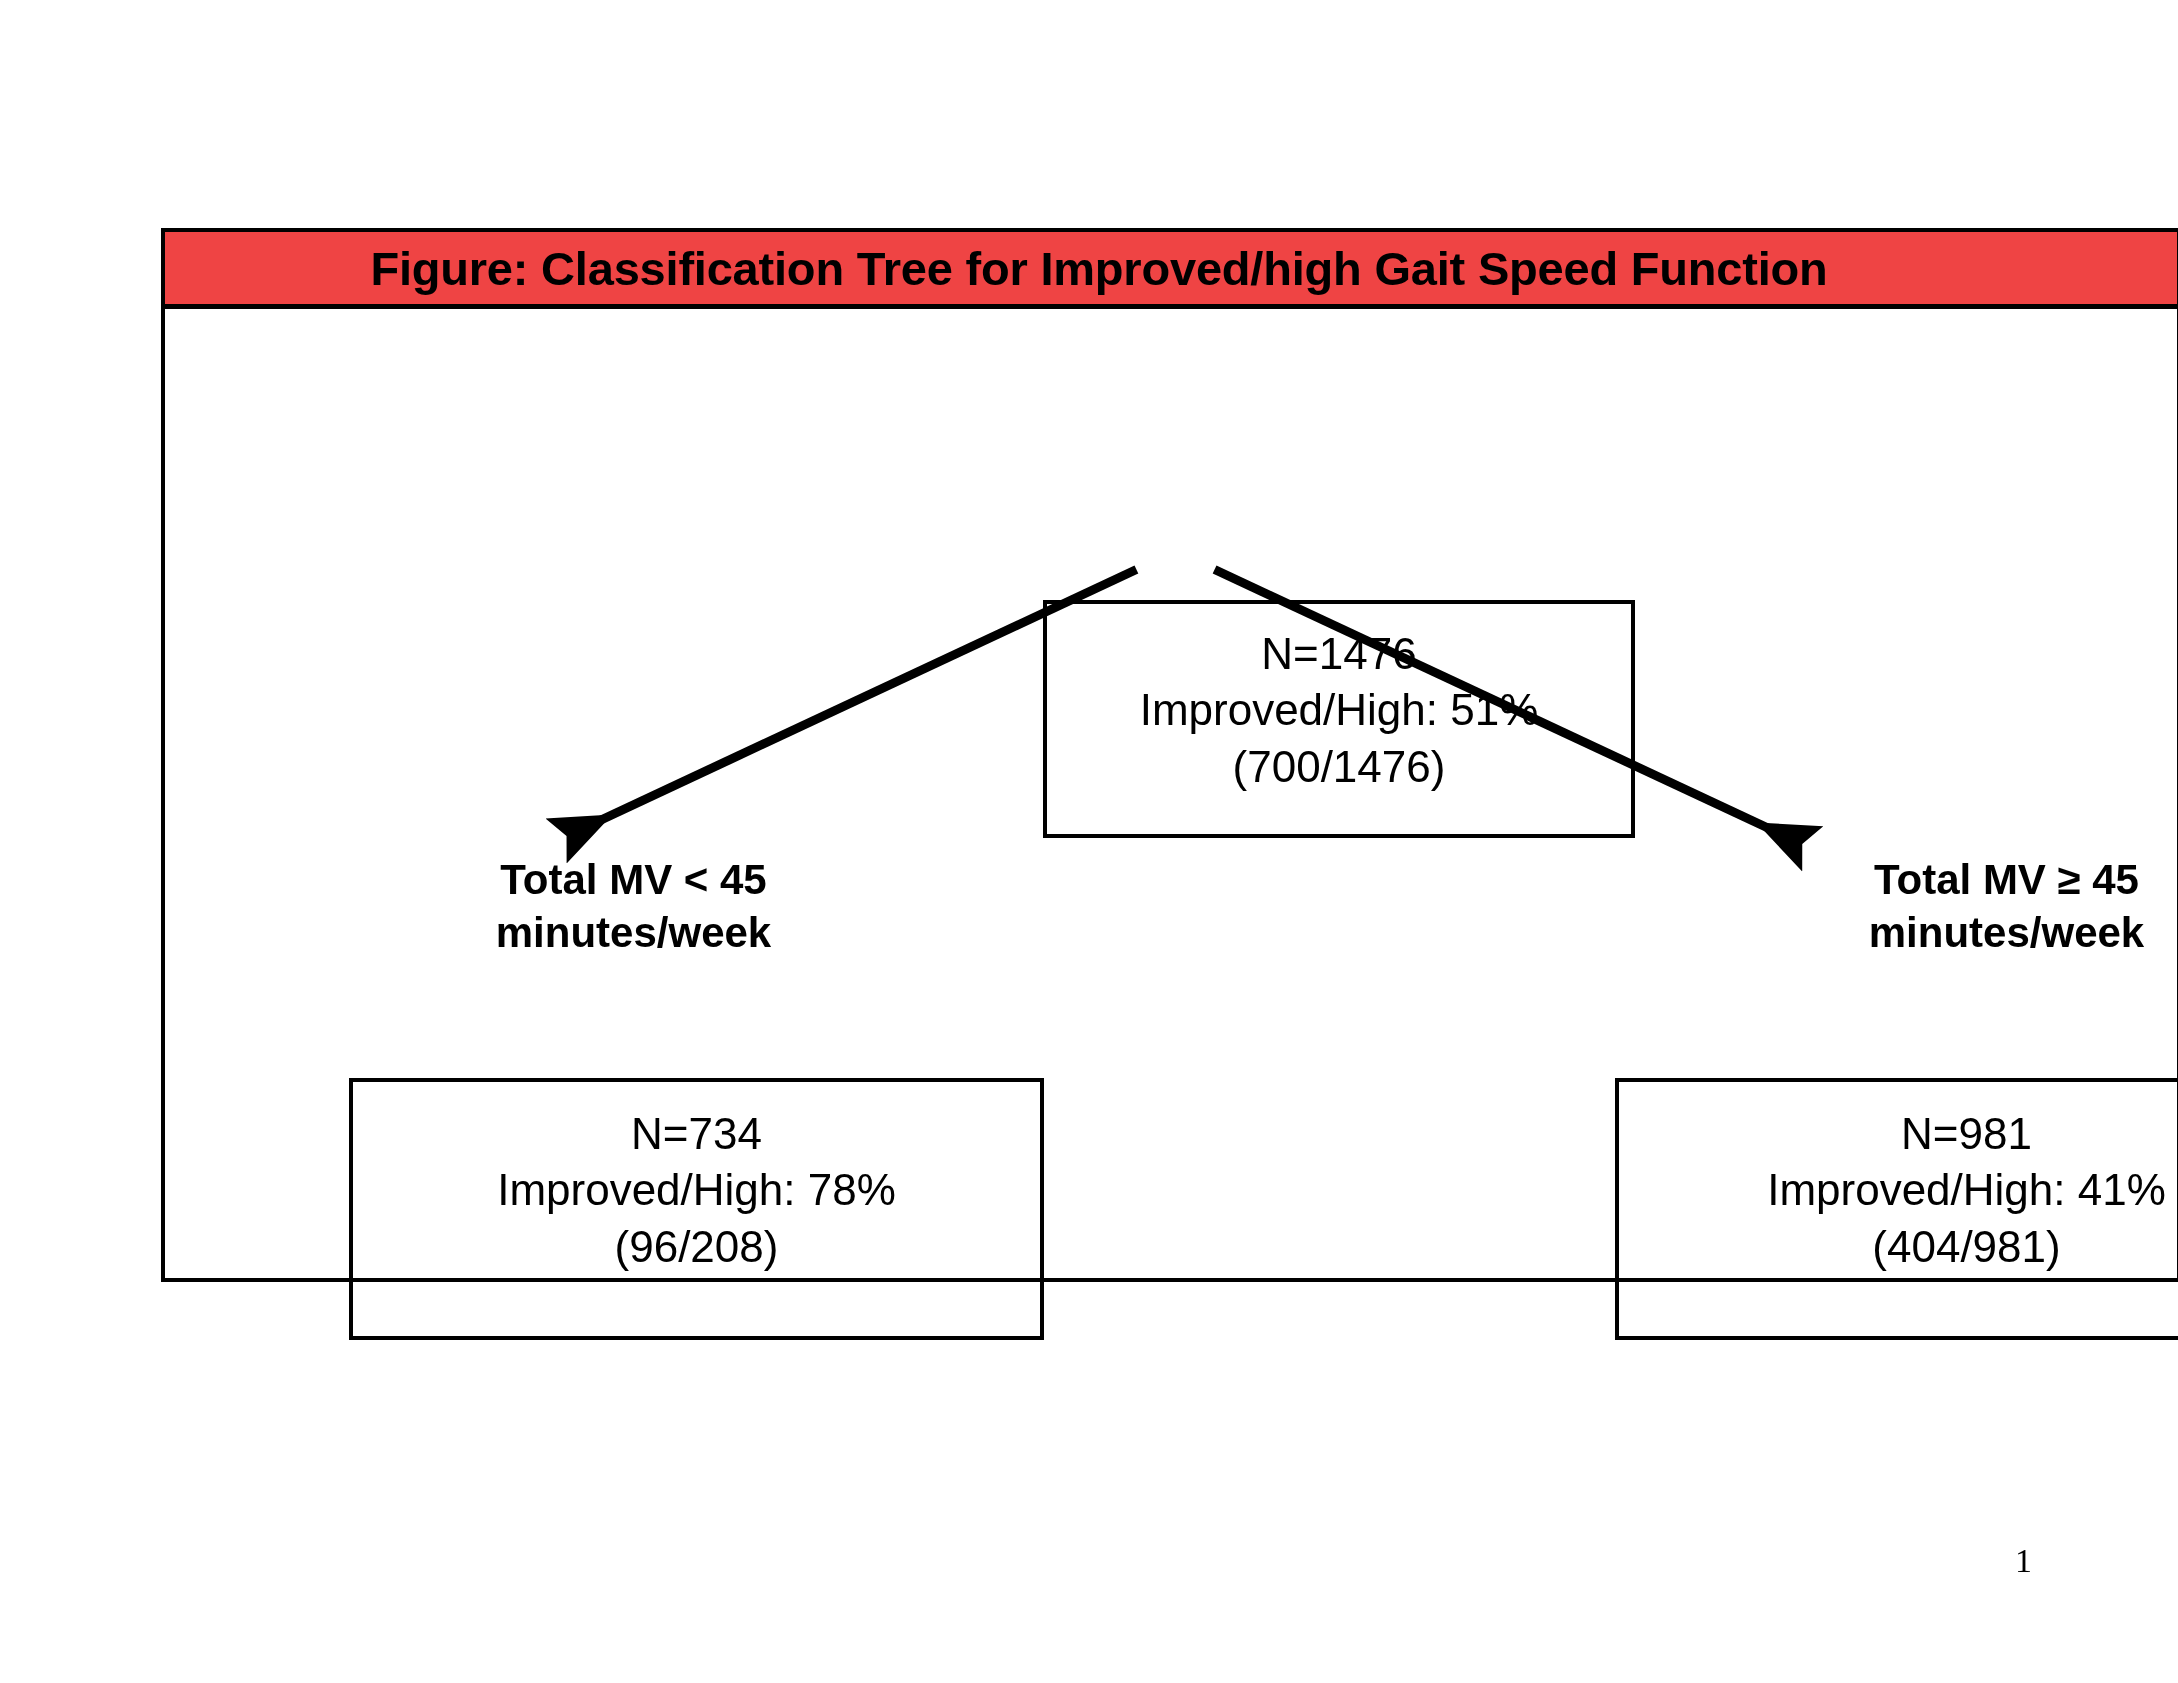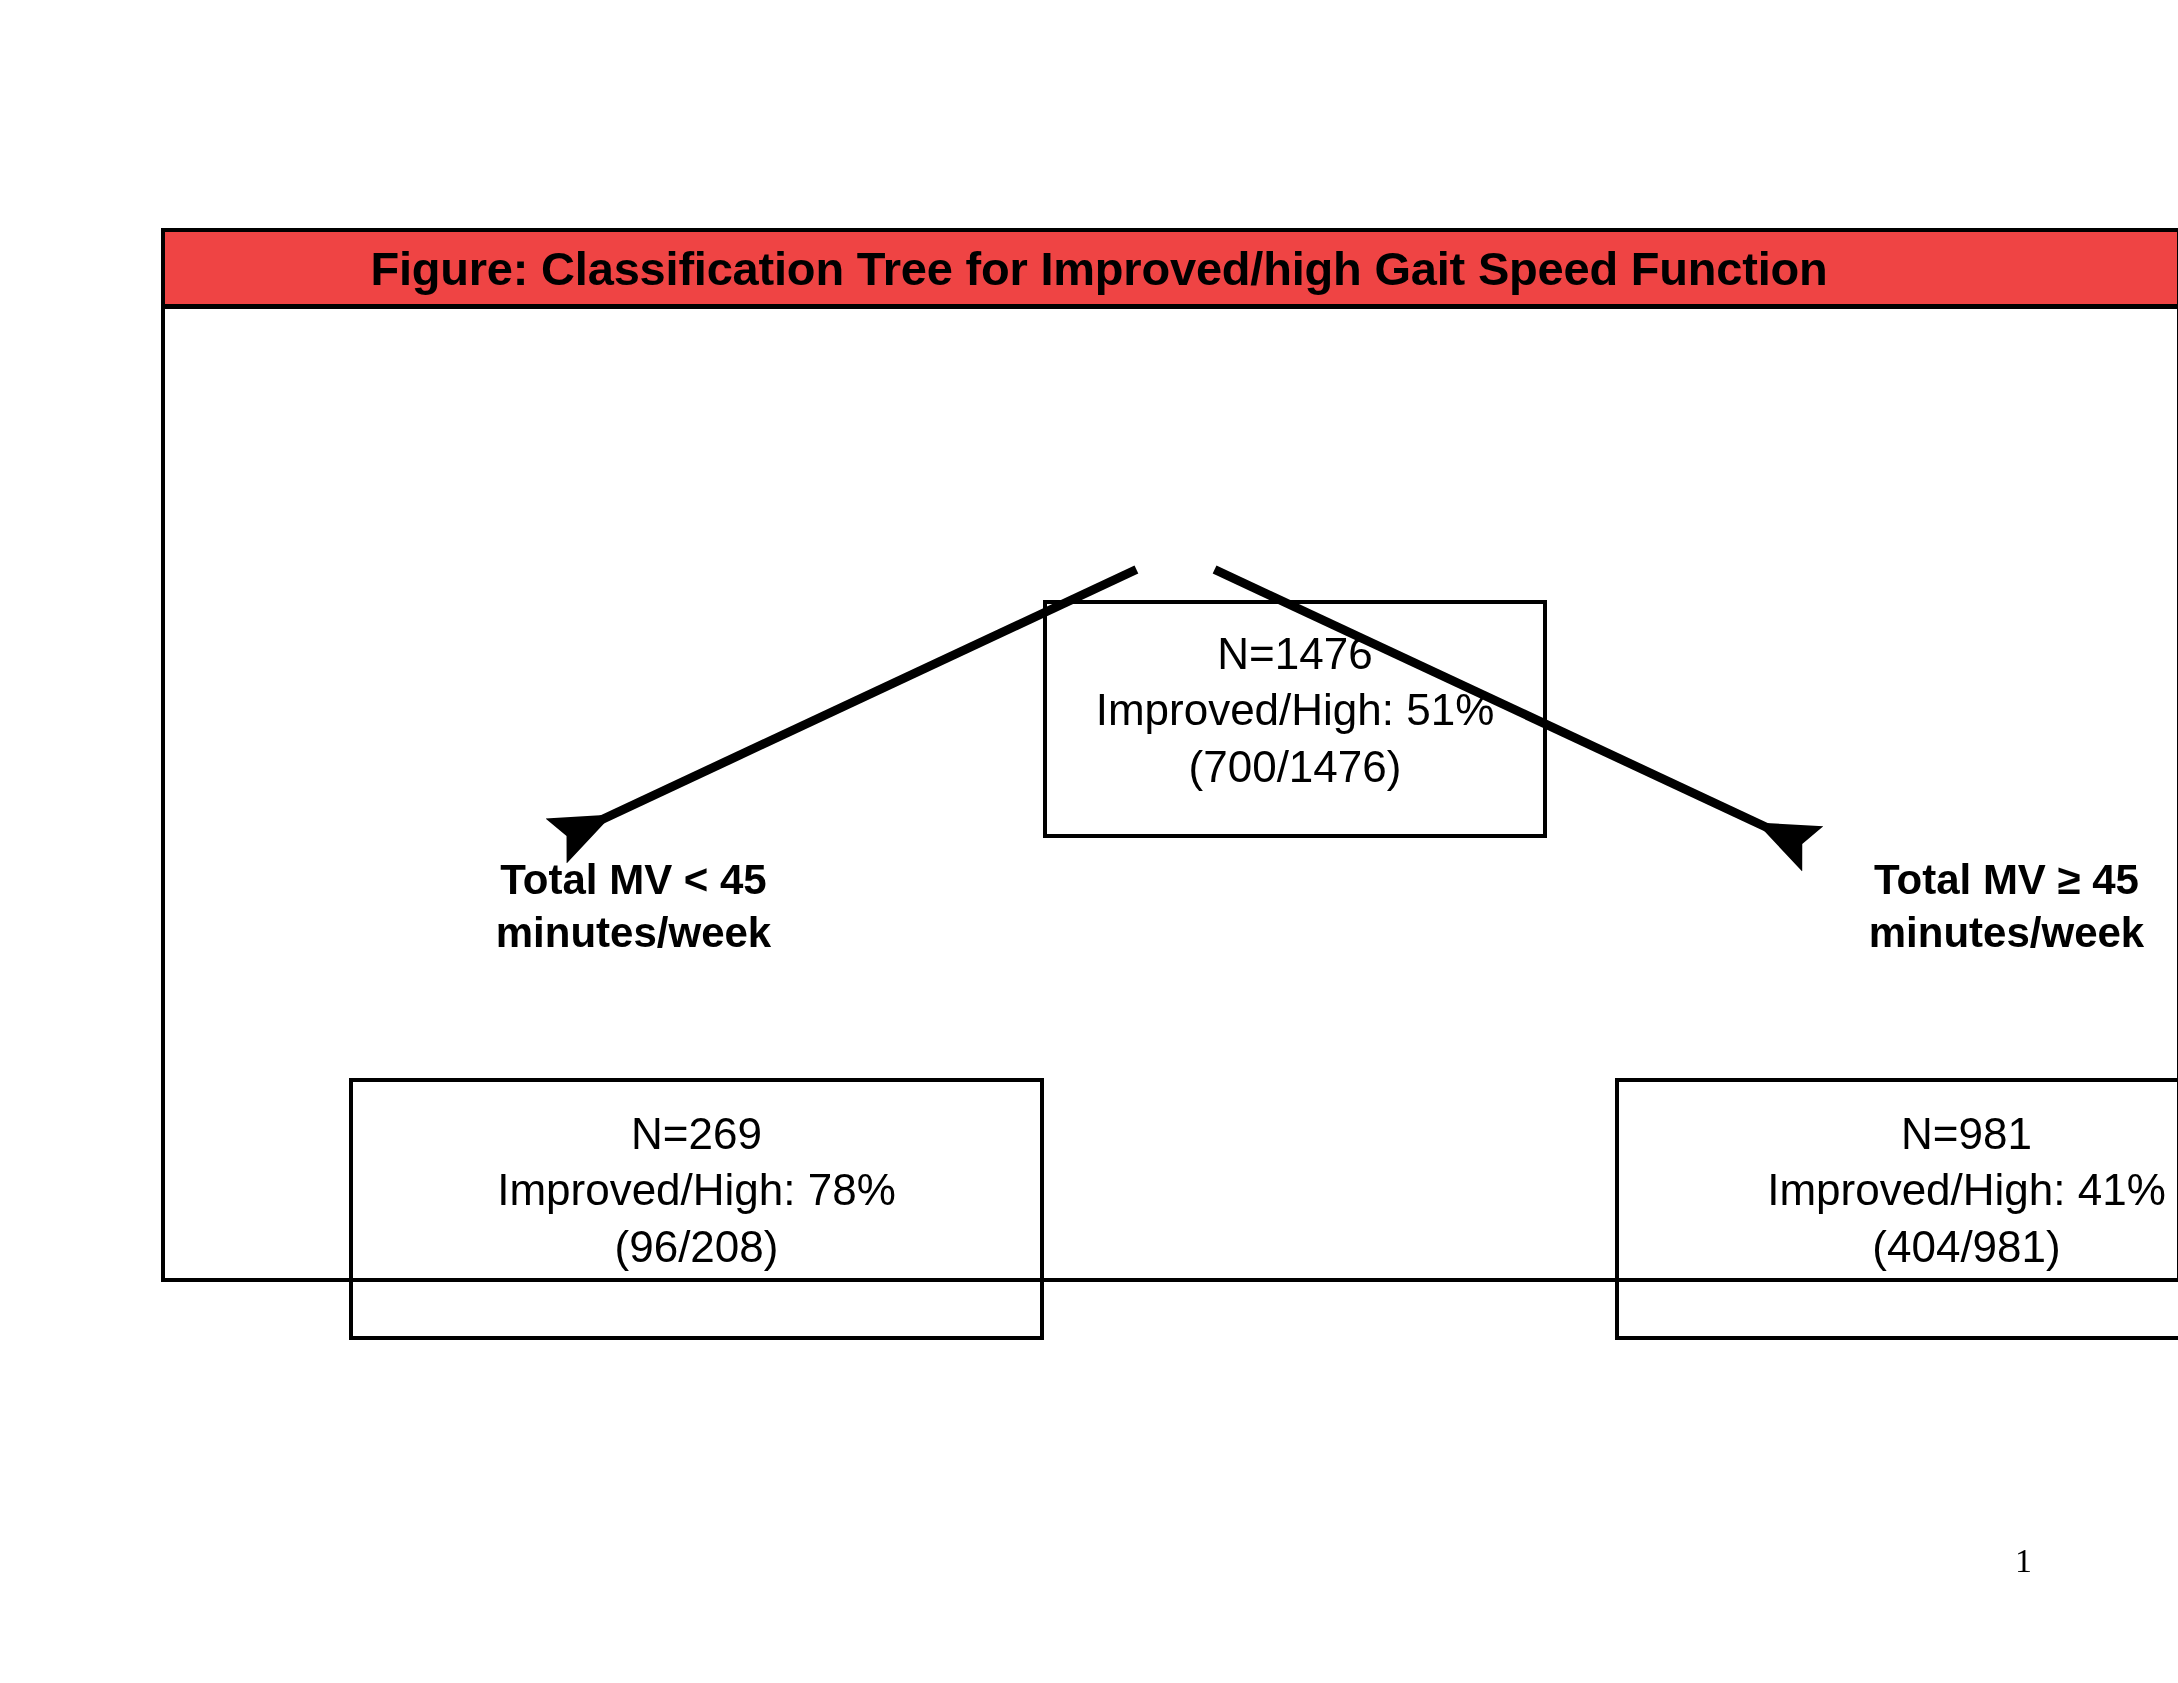--- a/index.html
+++ b/index.html
@@ -74,21 +74,21 @@
     line-height: 1.28;
   }
   .node-box .node-line {
     display: block;
     white-space: nowrap;
   }
 
   #node-root {
     left: 878px;
     top: 368px;
-    width: 504px;
+    width: 592px;
     height: 238px;
     padding-top: 22px;
   }
   #node-left {
     left: 184px;
     top: 846px;
     width: 695px;
     height: 262px;
     padding-top: 24px;
   }
@@ -156,21 +156,21 @@
     <line x1="1060" y1="341" x2="1653" y2="618" stroke="#000000" stroke-width="9" marker-end="url(#arrowhead-right)"></line>
   </svg>
 
   <div id="node-root" class="node-box">
     <span class="node-line">N=1476</span>
     <span class="node-line">Improved/High: 51%</span>
     <span class="node-line">(700/1476)</span>
   </div>
 
   <div id="node-left" class="node-box">
-    <span class="node-line">N=269</span>
+    <span class="node-line">N=734</span>
     <span class="node-line">Improved/High: 78%</span>
     <span class="node-line">(96/208)</span>
   </div>
 
   <div id="node-right" class="node-box">
     <span class="node-line">N=981</span>
     <span class="node-line">Improved/High: 41%</span>
     <span class="node-line">(404/981)</span>
   </div>
 

